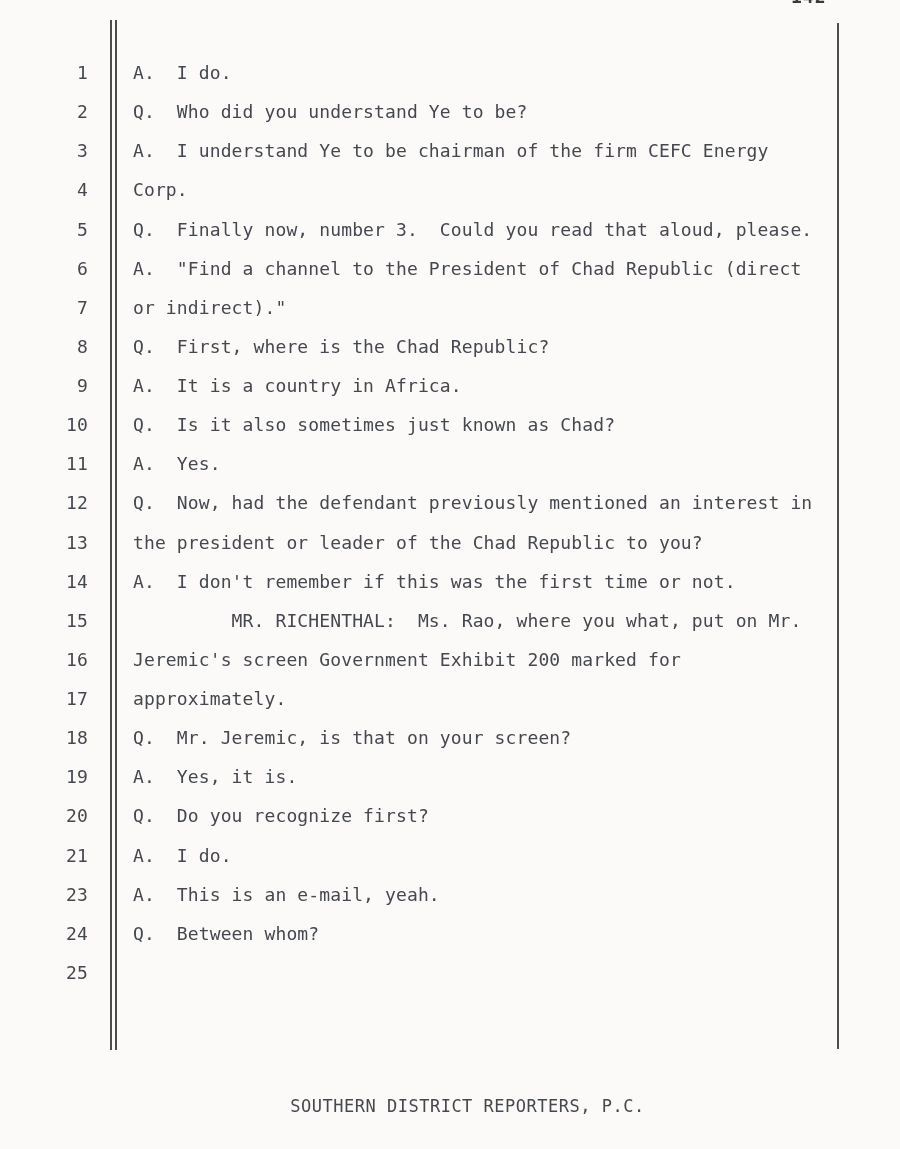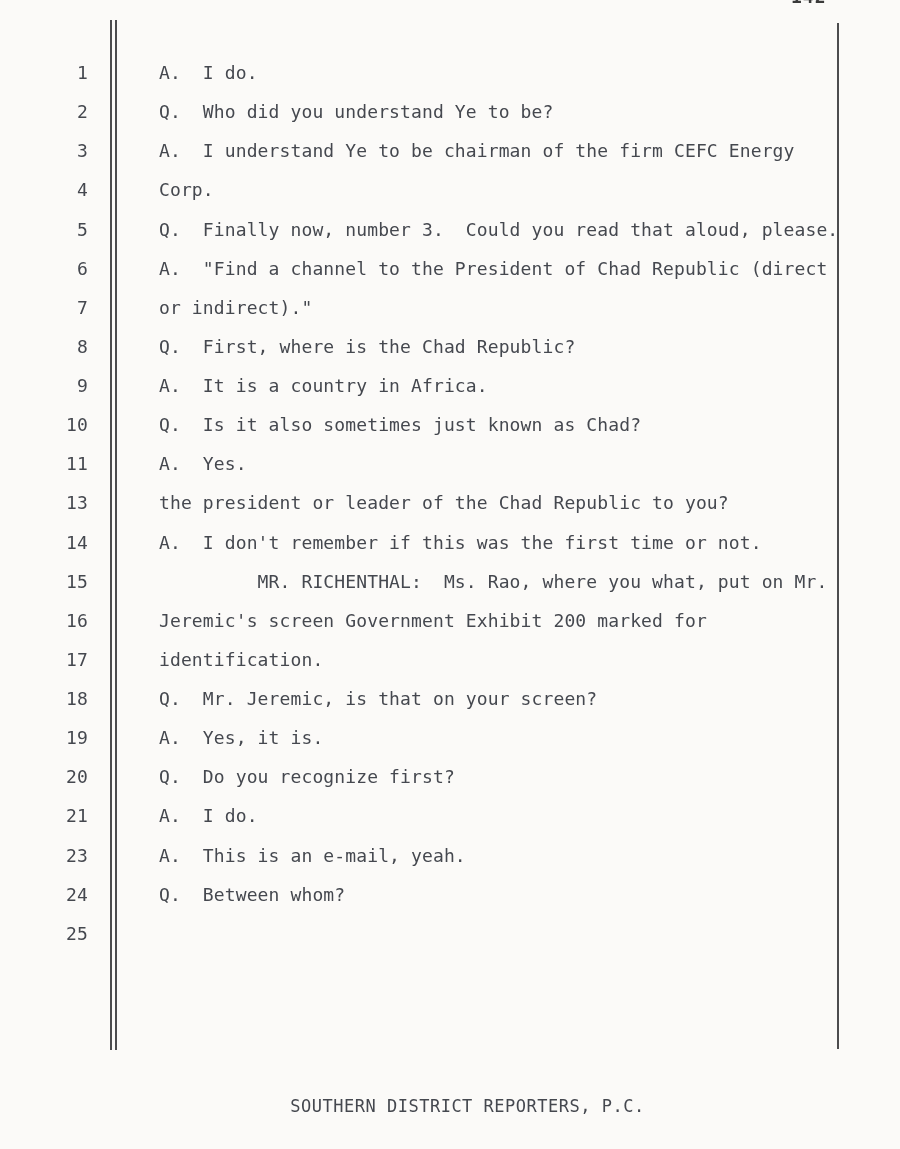--- a/index.html
+++ b/index.html
@@ -61,21 +61,21 @@
     letter-spacing: 0.12px;
   }
   .num {
     display: inline-block;
     width: 88px;
     text-align: right;
     flex: 0 0 88px;
   }
   .txt {
     display: inline-block;
-    margin-left: 71px;
+    margin-left: 45px;
   }
   .footer {
     position: absolute;
     left: 97px;
     top: 1058px;
     width: 741px;
     text-align: center;
     font-size: 17px;
     line-height: 19.5px;
     letter-spacing: 0.5px;
@@ -142,20 +142,24 @@
   <div class="row">
     <span class="num">10</span>
     <span class="txt">Q.  Is it also sometimes just known as Chad?</span>
   </div>
 
   <div class="row">
     <span class="num">11</span>
     <span class="txt">A.  Yes.</span>
   </div>
 
+  <div class="row">
+    <span class="num">12</span>
+    <span class="txt">Q.  Now, had the defendant previously mentioned an interest in</span>
+  </div>
 
   <div class="row">
     <span class="num">13</span>
     <span class="txt">the president or leader of the Chad Republic to you?</span>
   </div>
 
   <div class="row">
     <span class="num">14</span>
     <span class="txt">A.  I don't remember if this was the first time or not.</span>
   </div>
@@ -165,21 +169,21 @@
     <span class="txt">         MR. RICHENTHAL:  Ms. Rao, where you what, put on Mr.</span>
   </div>
 
   <div class="row">
     <span class="num">16</span>
     <span class="txt">Jeremic's screen Government Exhibit 200 marked for</span>
   </div>
 
   <div class="row">
     <span class="num">17</span>
-    <span class="txt">identification.</span>
+    <span class="txt">approximately.</span>
   </div>
 
   <div class="row">
     <span class="num">18</span>
     <span class="txt">Q.  Mr. Jeremic, is that on your screen?</span>
   </div>
 
   <div class="row">
     <span class="num">19</span>
     <span class="txt">A.  Yes, it is.</span>

